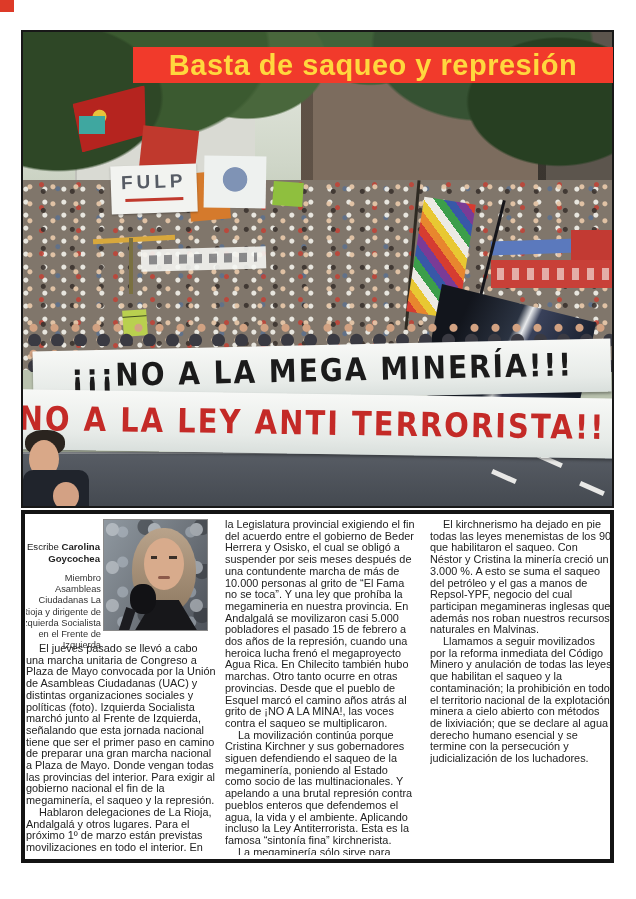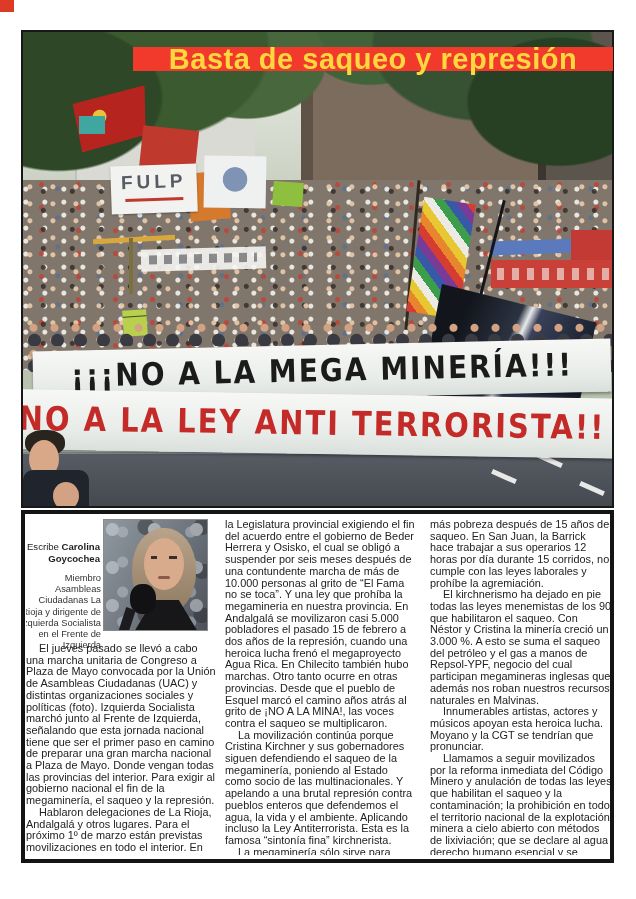--- a/index.html
+++ b/index.html
@@ -103,21 +103,21 @@
   .dash{background:#e8e8e6;width:26px;height:5px;transform:rotate(24deg);}
   #dash-1{left:468px;top:22px;} #dash-2{left:514px;top:6px;} #dash-3{left:556px;top:34px;}
   #road-edge{left:0;top:0;width:100%;height:2px;background:rgba(230,230,225,.35);}
 
   #walker-1-hair{left:2px;top:398px;width:40px;height:26px;background:#2a241f;border-radius:45%;}
   #walker-1-face{left:6px;top:408px;width:30px;height:38px;background:#d9a888;border-radius:50%;}
   #walker-1-body{left:0;top:438px;width:66px;height:40px;background:#20242c;border-radius:10px 10px 0 0;}
   #walker-2-face{left:30px;top:450px;width:26px;height:28px;background:#d3a184;border-radius:50%;}
 
   
-  #headline{left:133px;top:47px;width:480px;height:24px;z-index:5;
+  #headline{left:133px;top:47px;width:480px;height:36px;z-index:5;
      display:flex;align-items:center;justify-content:center;}
   #headline span{font-weight:bold;font-size:29px;letter-spacing:.5px;transform:scaleY(1.04);
      white-space:nowrap;}
 
   
   #article-box{left:21px;top:510px;width:593px;height:353px;border:4px solid #141414;
      box-sizing:border-box;background:#fff;overflow:hidden;}
   .col{position:absolute;top:5px;height:336px;overflow:hidden;color:#222;
        font-size:10.9px;line-height:11.7px;text-align:left;}
   #col-1{left:1px;width:190px;}
@@ -252,20 +252,18 @@
       <p class="ind">Hablaron delegaciones de La Rioja, Andalgalá y otros lugares. Para el próximo 1º de marzo están previstas movilizaciones en todo el interior. En La Rioja se realizara una marcha frente a</p>
     </div>
 
     <div id="col-2" class="col">
       <p>la Legislatura provincial exigiendo el fin del acuerdo entre el gobierno de Beder Herrera y Osisko, el cual se obligó a suspender por seis meses después de una contundente marcha de más de 10.000 personas al grito de “El Fama no se toca”. Y una ley que prohíba la megamineria en nuestra provincia. En Andalgalá se movilizaron casi 5.000 pobladores el pasado 15 de febrero a dos años de la represión, cuando una heroica lucha frenó el megaproyecto Agua Rica. En Chilecito también hubo marchas. Otro tanto ocurre en otras provincias. Desde que el pueblo de Esquel marcó el camino años atrás al grito de ¡NO A LA MINA!, las voces contra el saqueo se multiplicaron.</p>
       <p class="ind">La movilización continúa porque Cristina Kirchner y sus gobernadores siguen defendiendo el saqueo de la megaminería, poniendo al Estado como socio de las multinacionales. Y apelando a una brutal represión contra pueblos enteros que defendemos el agua, la vida y el ambiente. Aplicando incluso la Ley Antiterrorista. Esta es la famosa “sintonía fina” kirchnerista.</p>
       <p class="ind">La megaminería sólo sirve para generar ganancias para las multinacionales. Es mentira que trae progreso y empleo. Minera La Alumbrera ha dejado a Catamarca con</p>
     </div>
 
     <div id="col-3" class="col">
-      <p>más pobreza después de 15 años de saqueo. En San Juan, la Barrick hace trabajar a sus operarios 12 horas por día durante 15 corridos, no cumple con las leyes laborales y prohíbe la agremiación.</p>
       <p class="ind">El kirchnerismo ha dejado en pie todas las leyes menemistas de los 90 que habilitaron el saqueo. Con Néstor y Cristina la minería creció un 3.000 %. A esto se suma el saqueo del petróleo y el gas a manos de Repsol-YPF, negocio del cual participan megamineras inglesas que además nos roban nuestros recursos naturales en Malvinas.</p>
-      <p class="ind">Innumerables artistas, actores y músicos apoyan esta heroica lucha. Moyano y la CGT se tendrían que pronunciar.</p>
       <p class="ind">Llamamos a seguir movilizados por la reforma inmediata del Código Minero y anulación de todas las leyes que habilitan el saqueo y la contaminación; la prohibición en todo el territorio nacional de la explotación minera a cielo abierto con métodos de lixiviación; que se declare al agua derecho humano esencial y se termine con la persecución y judicialización de los luchadores.</p>
     </div>
 
   </div>
 </div>
 
 </body></html>

